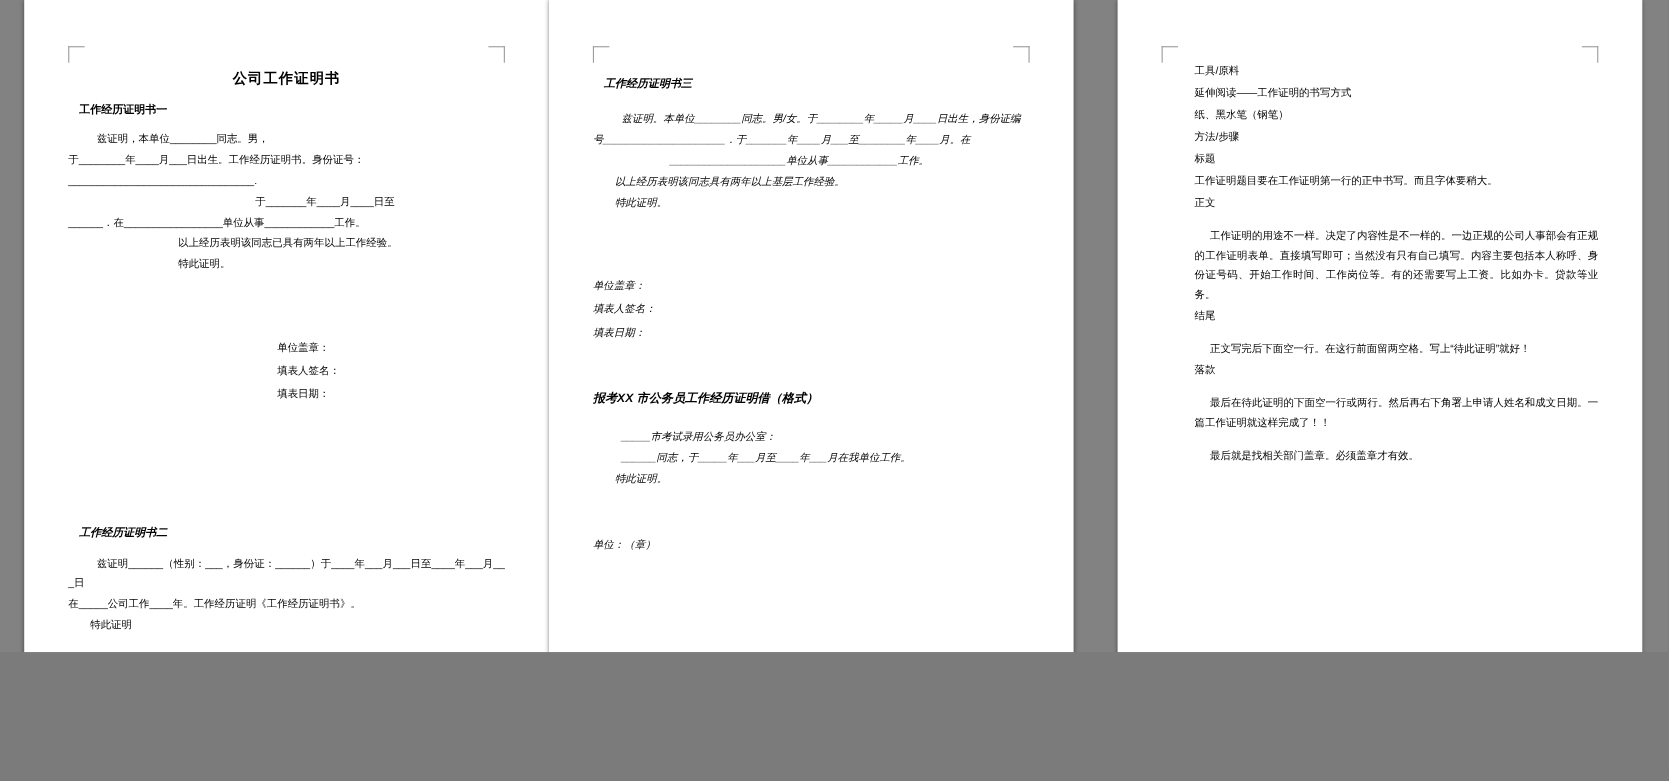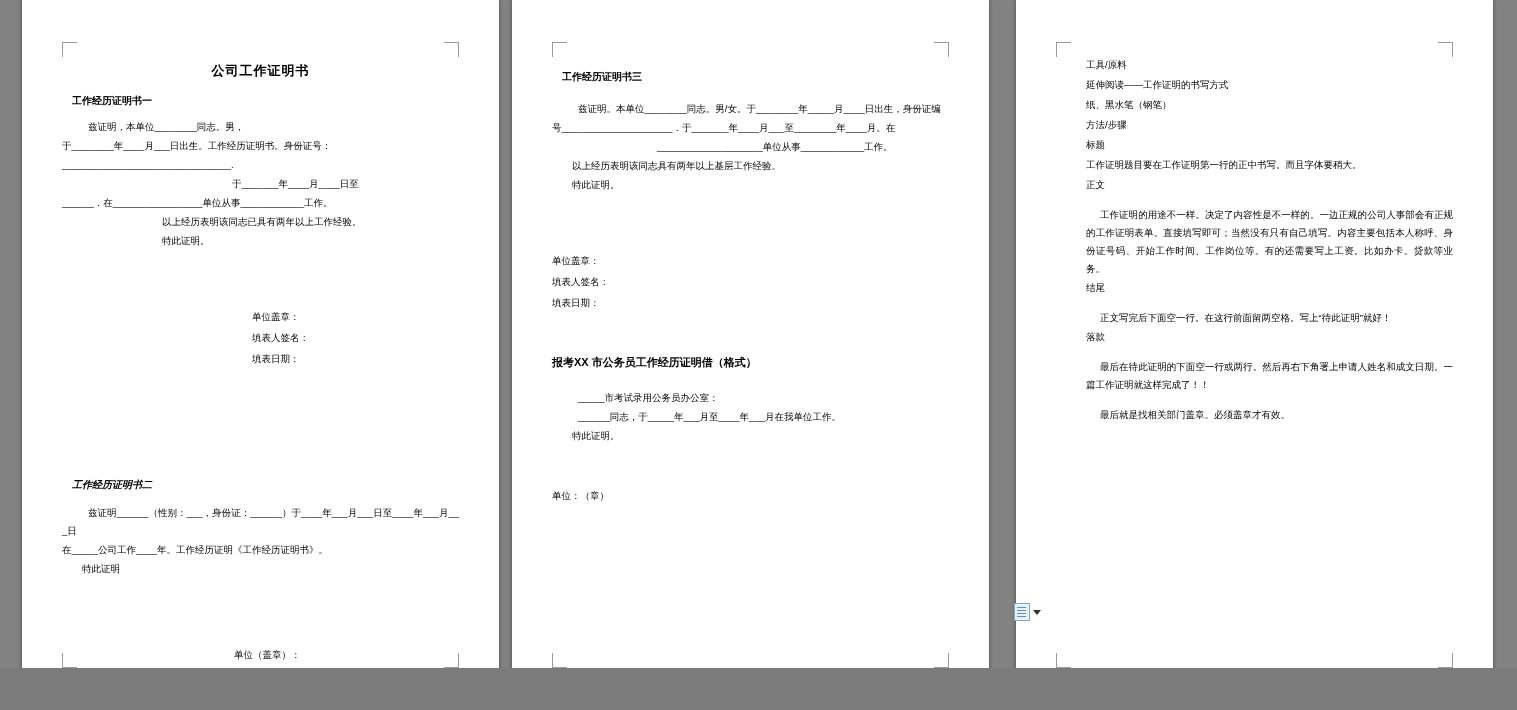--- a/index.html
+++ b/index.html
@@ -4,33 +4,33 @@
 <style>
   html, body {
     margin: 0;
     padding: 0;
     background: #7b7b7b;
     font-family: "Liberation Sans", "DejaVu Sans", sans-serif;
   }
   #root {
     position: relative;
     width: 1517px;
-    height: 668px;
+    height: 593px;
     overflow: hidden;
     background: #828282;
   }
   .page {
     position: absolute;
     top: 0;
     background: #ffffff;
     box-shadow: 0 0 4px rgba(0,0,0,0.45);
     overflow: hidden;
   }
   .page-1 { left: 22px;  width: 477px; height: 710px; }
-  .page-2 { left: 512px; width: 477px; height: 710px; }
+  .page-2 { left: 499px; width: 477px; height: 710px; font-style: italic; }
   .page-3 { left: 1016px; width: 477px; height: 710px; }
 
   
   .cmark {
     position: absolute;
     width: 14px;
     height: 14px;
     border-color: #9b9b9b;
     border-style: solid;
     border-width: 0;
@@ -191,21 +191,21 @@
     <div class="cmark cm-tr"></div>
     <div class="cmark cm-bl"></div>
     <div class="cmark cm-br"></div>
 
     <div class="content">
       <div class="gap-s"></div>
       <div class="p2-title">工作经历证明书三</div>
 
       <div class="p indent2">兹证明。本单位________同志。男/女。于________年_____月____日出生，身份证编</div>
       <div class="p">号_____________________．于_______年____月___至________年____月。在</div>
-      <div class="p" style="margin-left:105px">____________________单位从事____________工作。</div>
+      <div class="p" style="margin-left:70px">____________________单位从事____________工作。</div>
       <div class="p indent">以上经历表明该同志具有两年以上基层工作经验。</div>
       <div class="p indent">特此证明。</div>
 
       <div class="gap-xl"></div>
 
       <div class="sign-block-c">
         <div class="p">单位盖章：</div>
         <div class="p">填表人签名：</div>
         <div class="p">填表日期：</div>
       </div>

